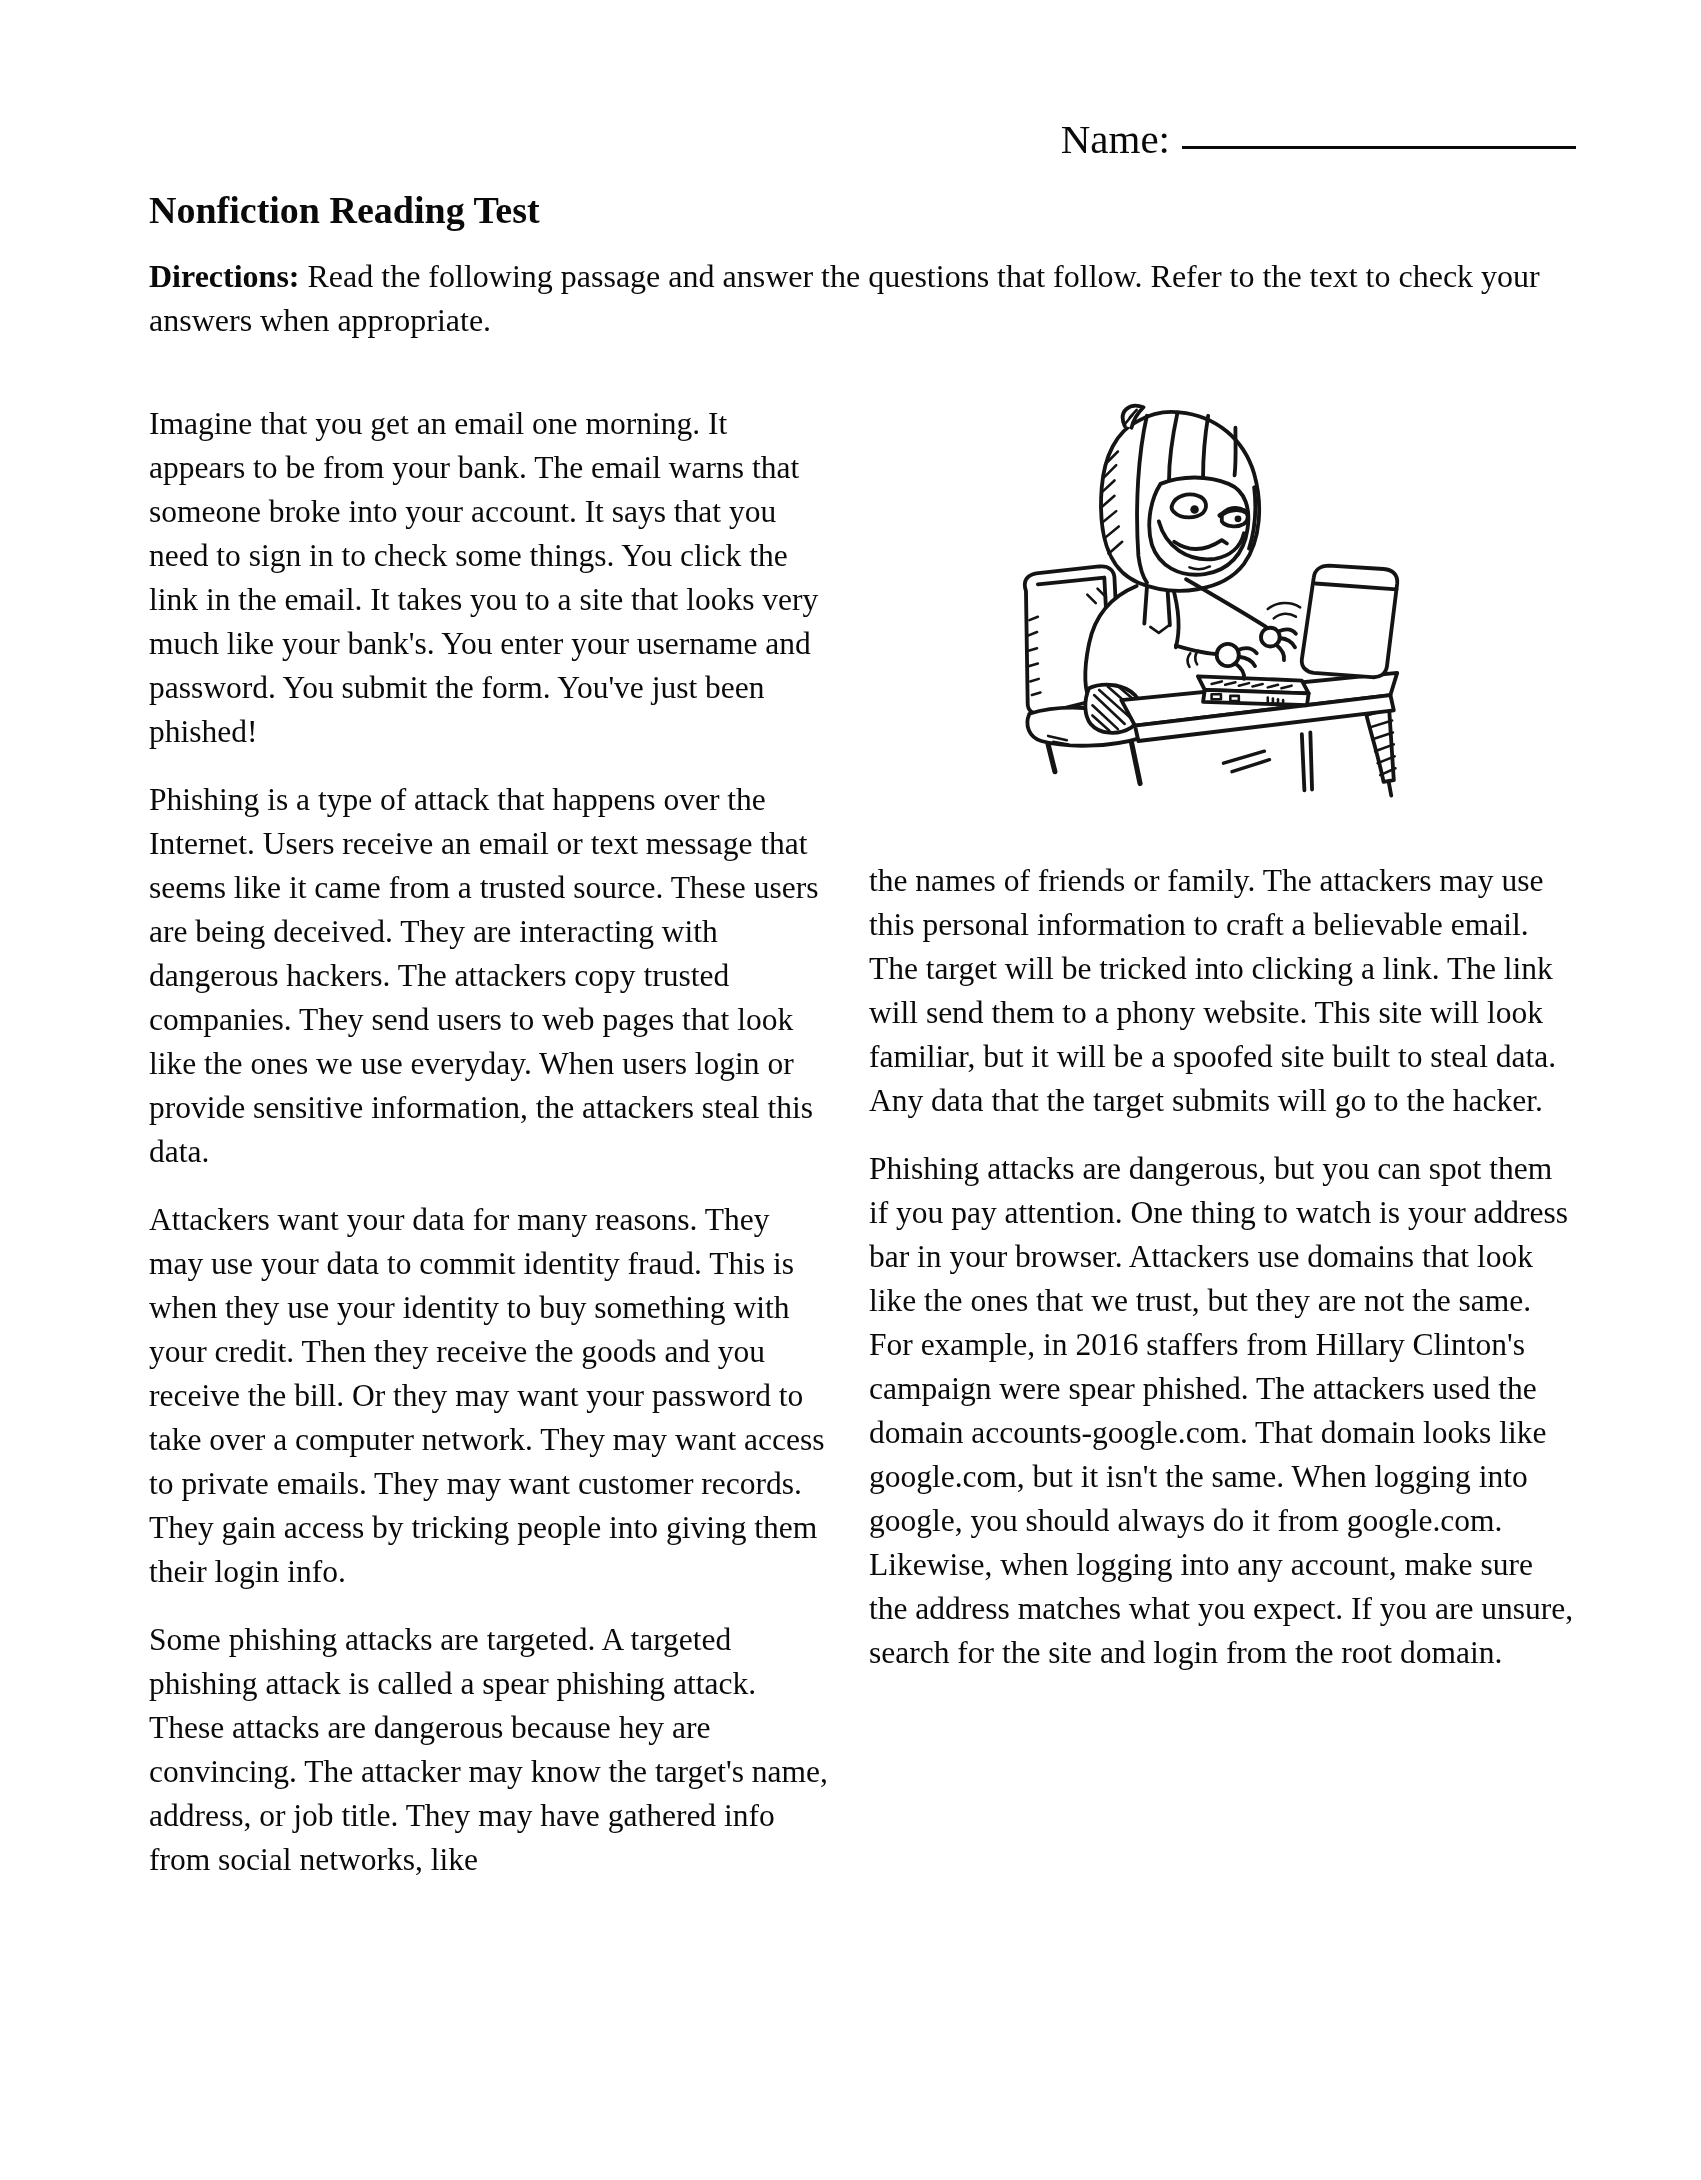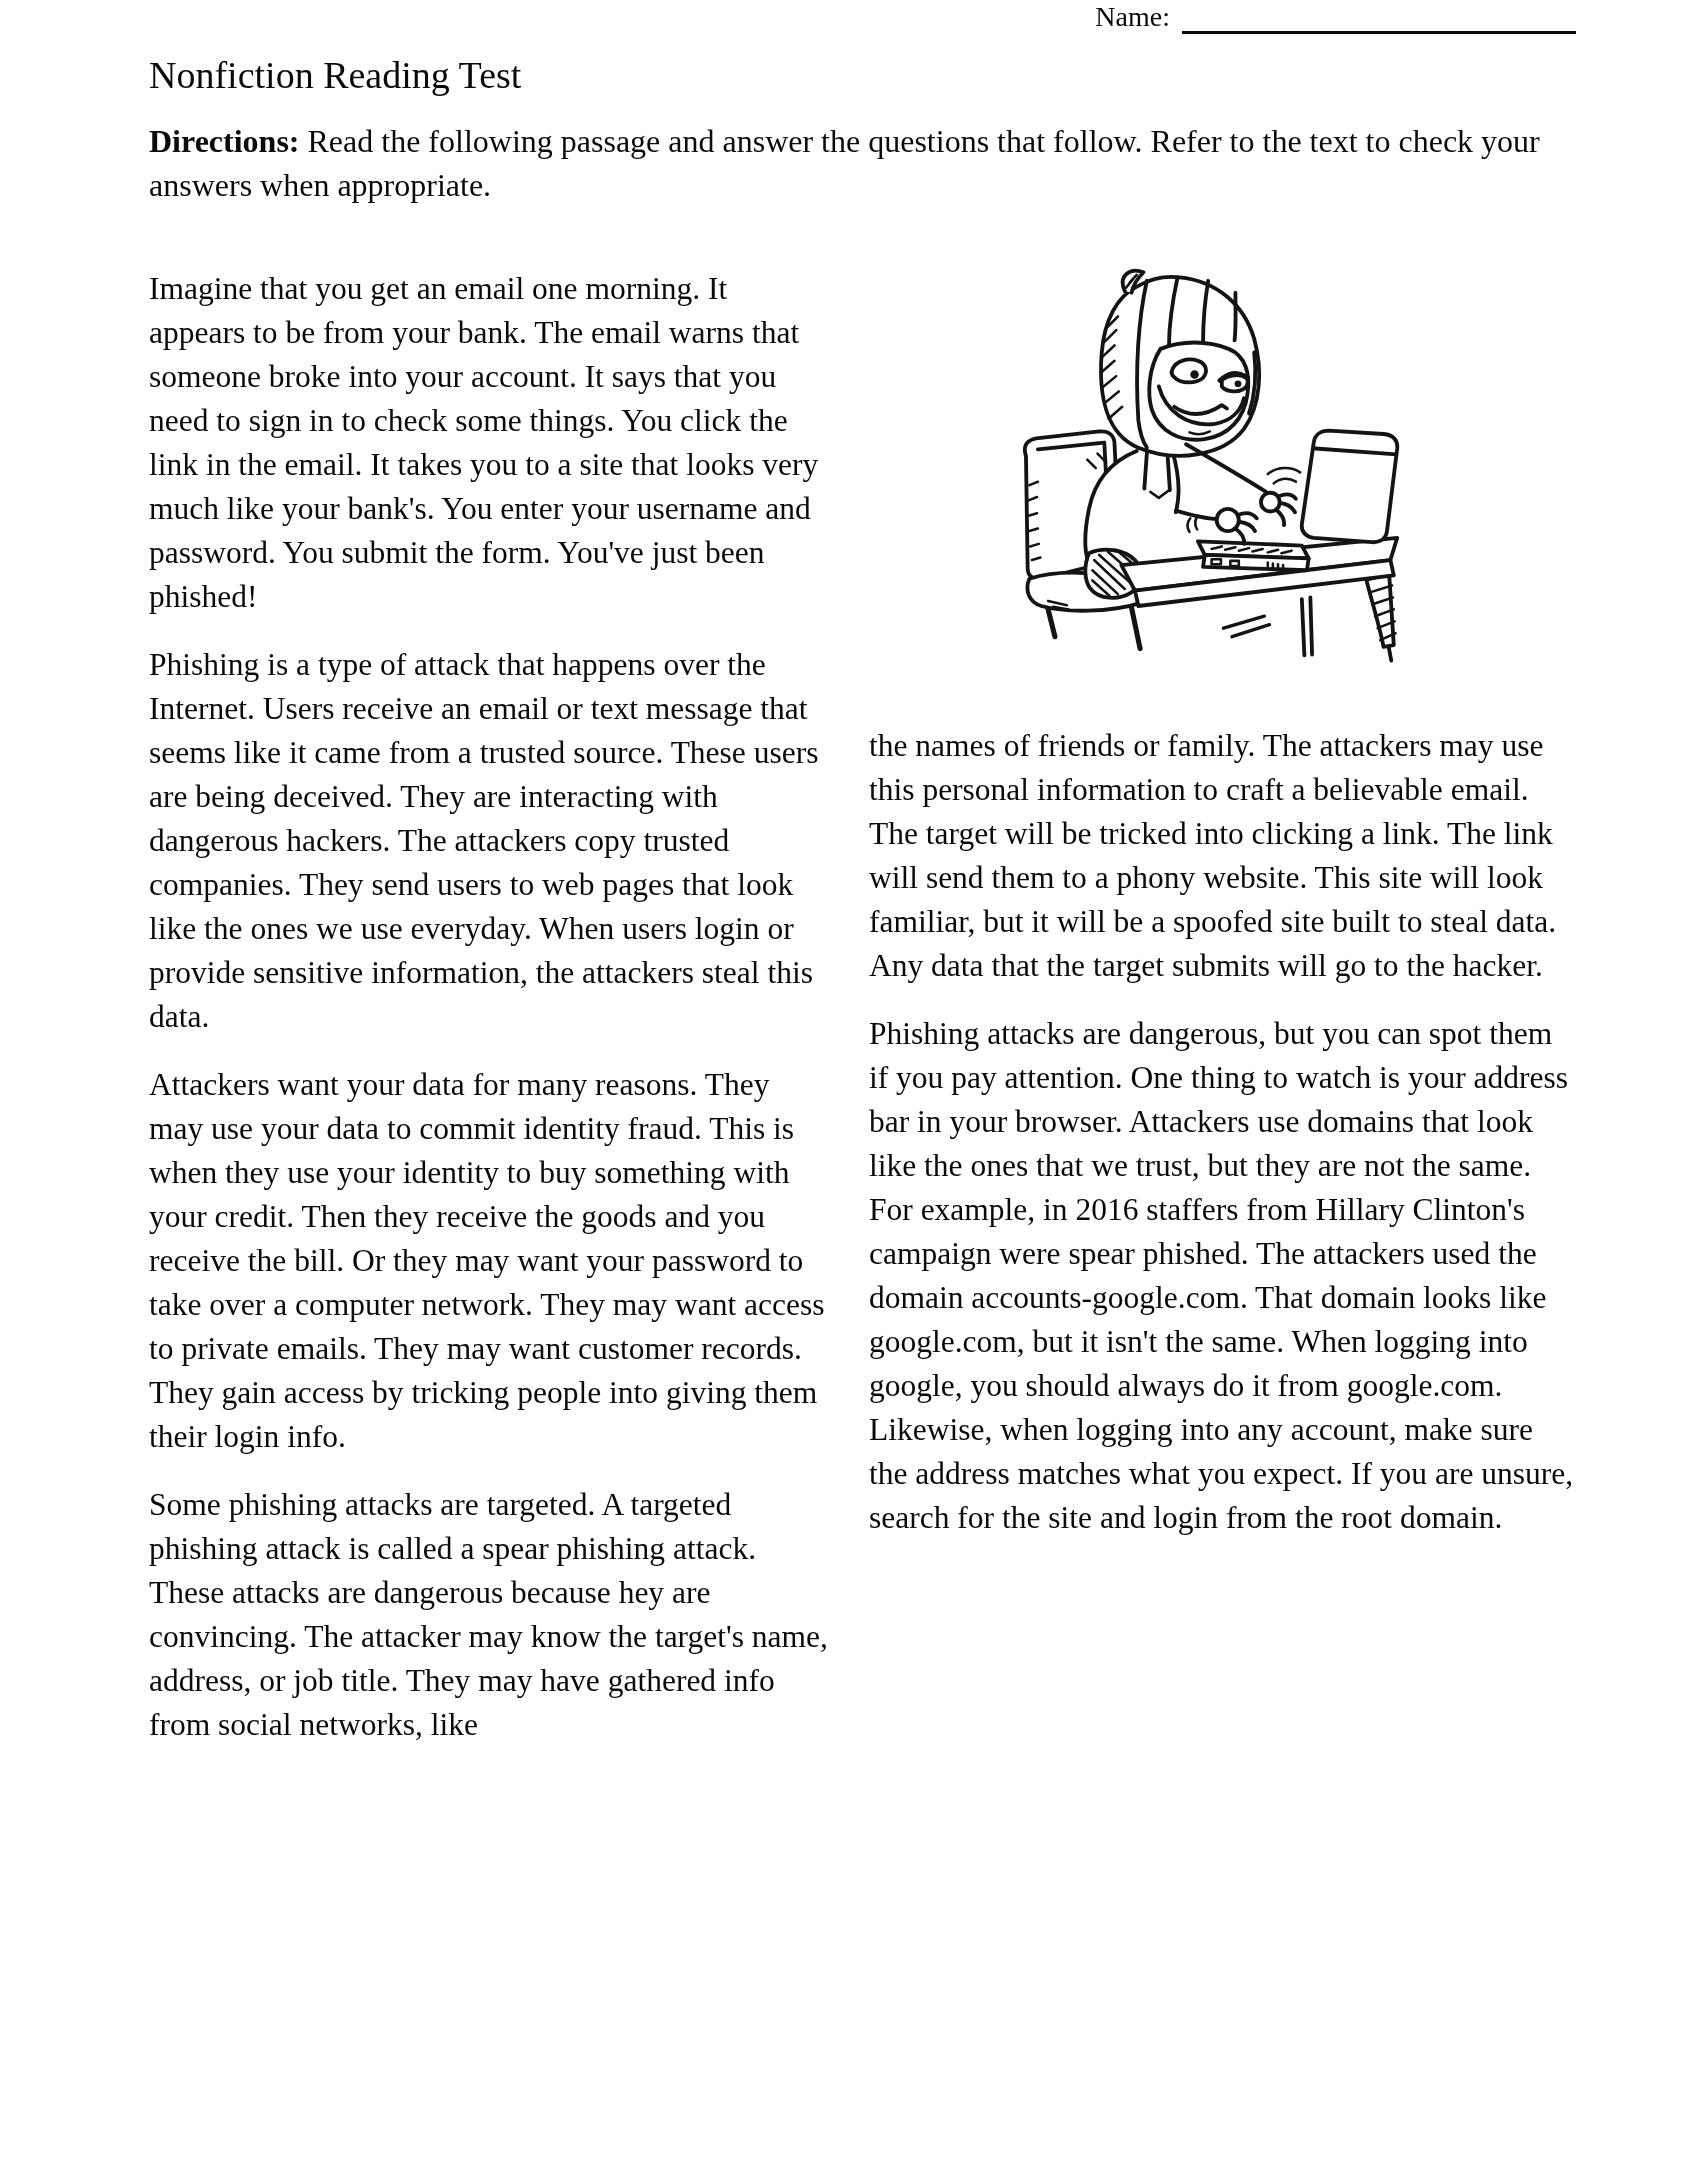--- a/index.html
+++ b/index.html
@@ -8,35 +8,36 @@
     position:relative;
     width:1701px; height:2181px;
     background:#ffffff;
     color:#0a0a0a;
     font-family:"Liberation Serif", serif;
     overflow:hidden;
   }
   .content { padding:0 125px 0 149px; }
 
   .name-row {
+    margin-top:115px;
     display:flex;
     justify-content:flex-end;
-    align-items:center;
-    font-size:28px;
+    align-items:flex-start;
+    font-size:41px;
   }
   .name-line {
     display:inline-block;
     width:394px; height:34px;
     border-bottom:3.4px solid #0a0a0a;
     margin-left:12px;
   }
 
   .title {
-    margin-top:16px;
-    font-size:38px; font-weight:normal; line-height:50px;
+    margin-top:22px;
+    font-size:38px; font-weight:bold; line-height:50px;
   }
   .subtitle {
     font-size:38px; font-weight:bold; font-style:italic; line-height:51px;
   }
 
   .directions {
     margin-top:19px;
     font-size:32px; line-height:44px;
     max-width:1414px;
   }

